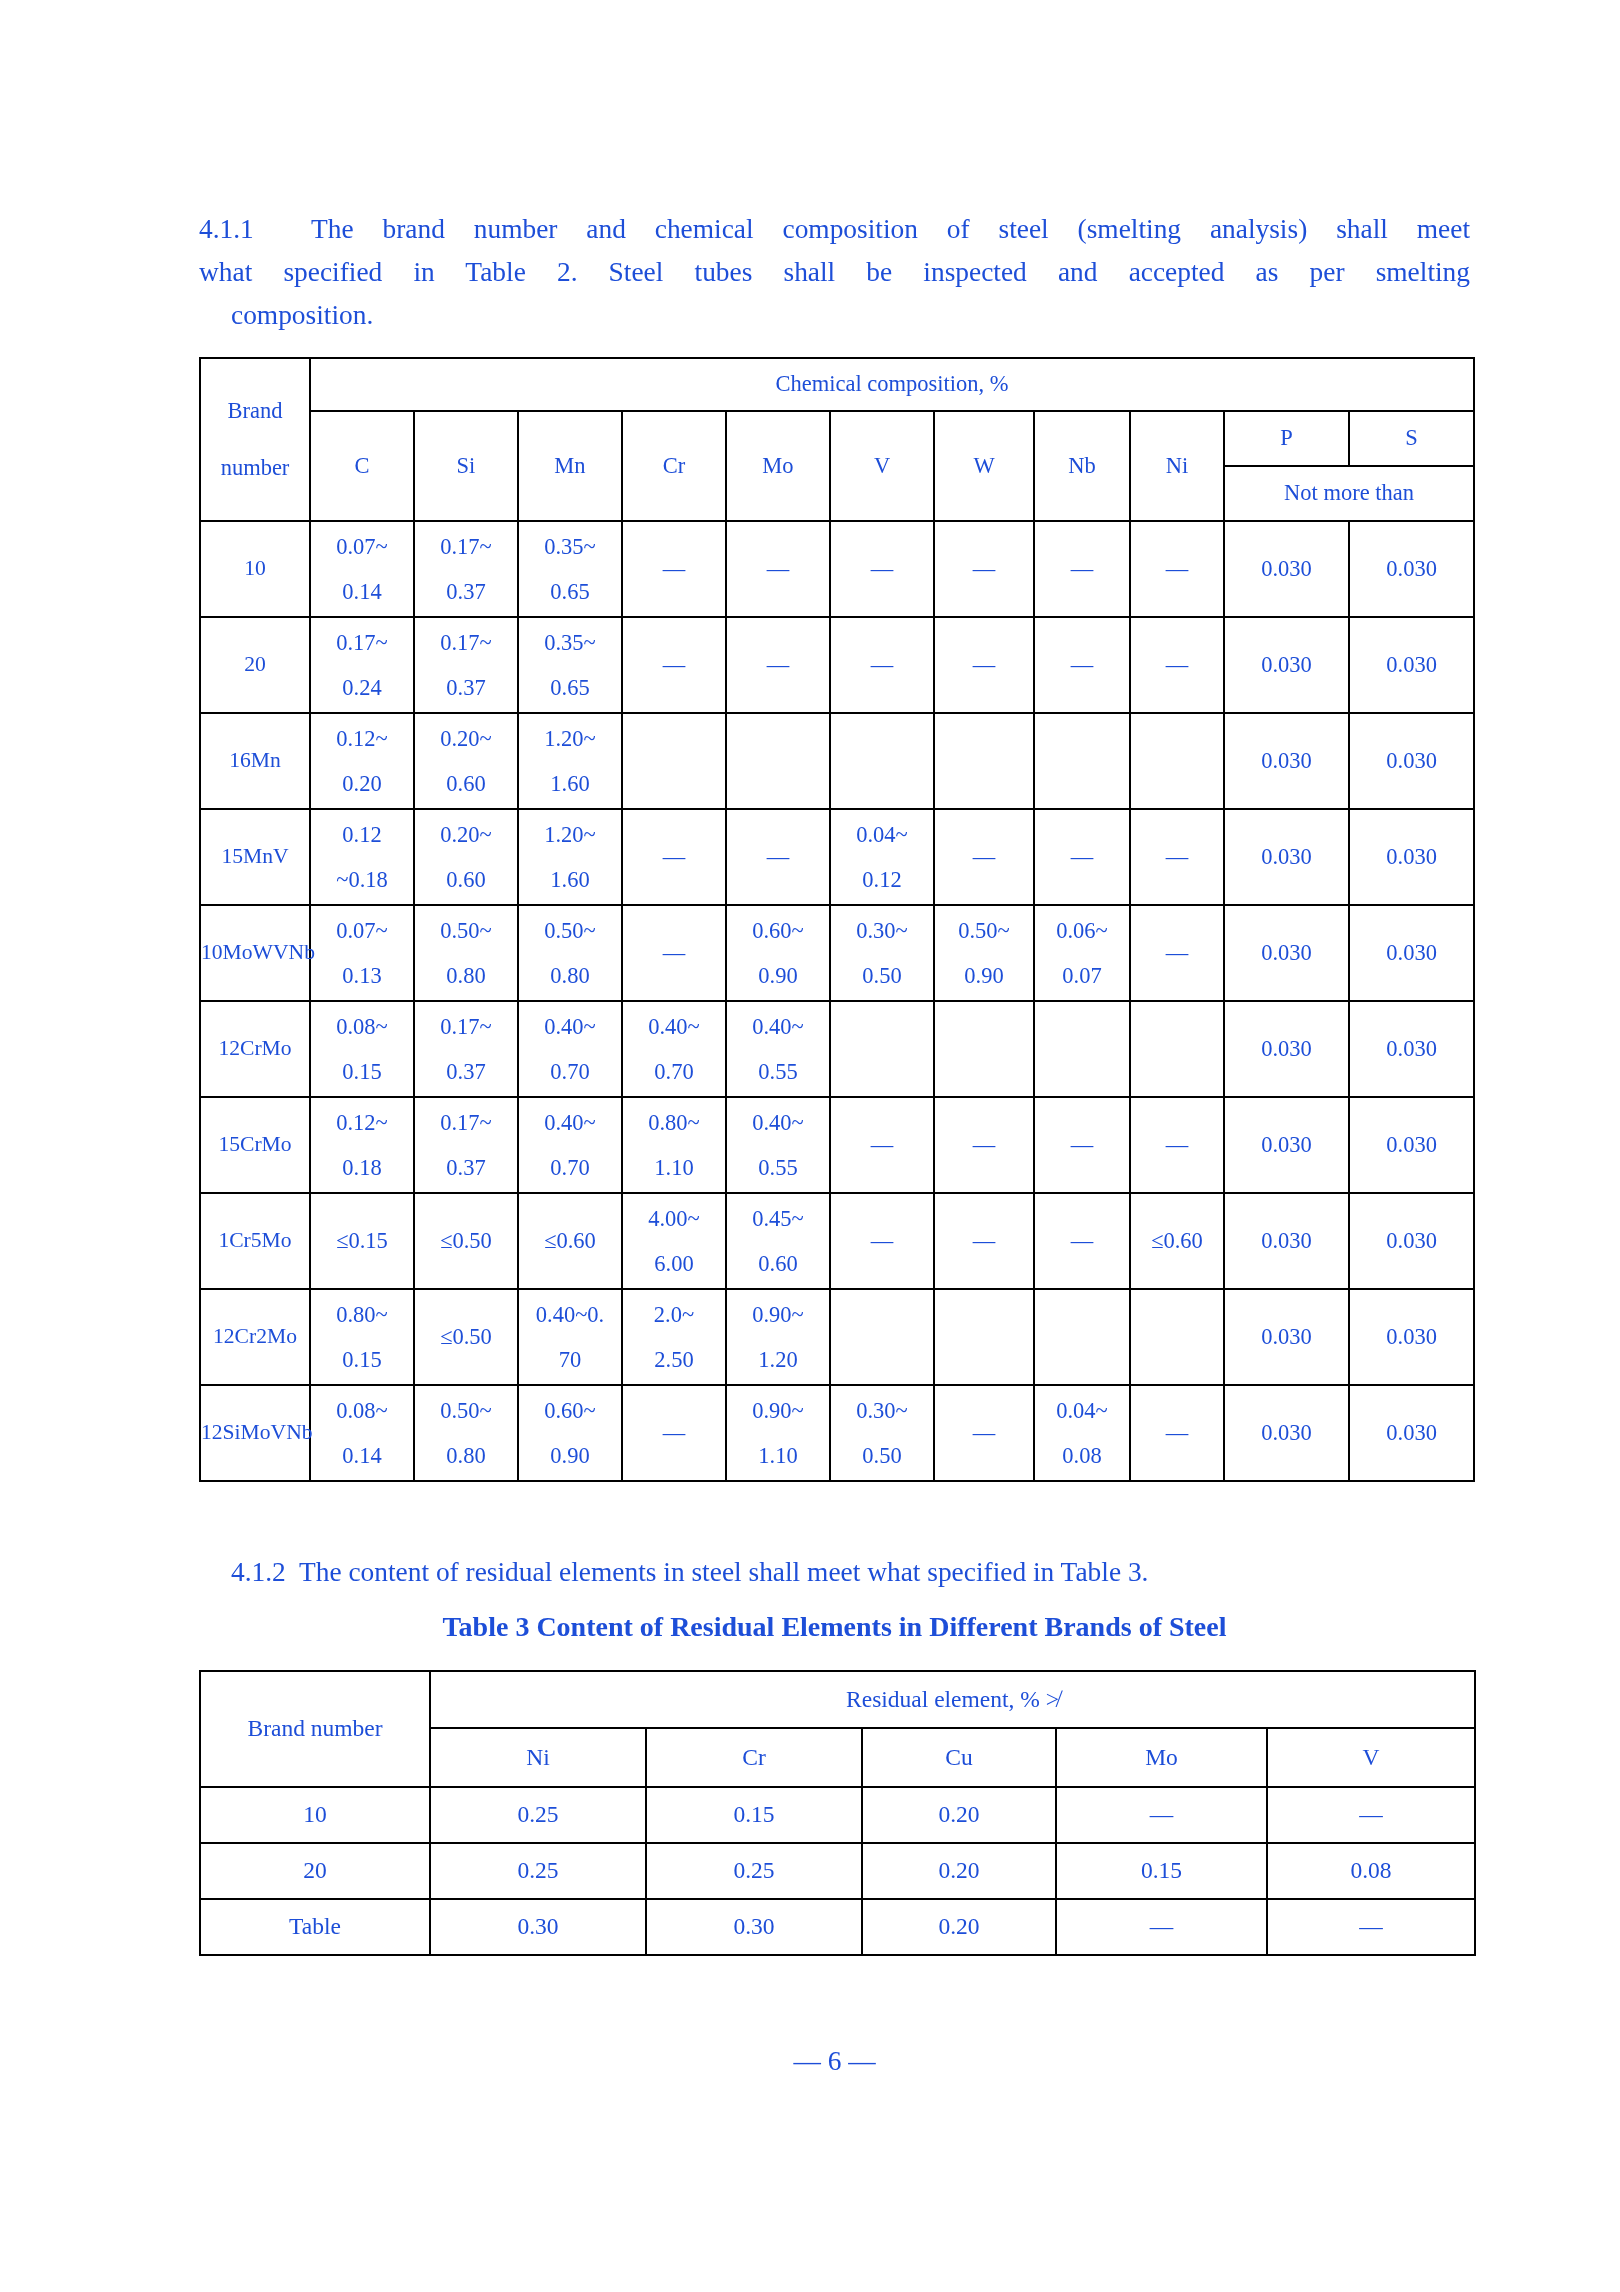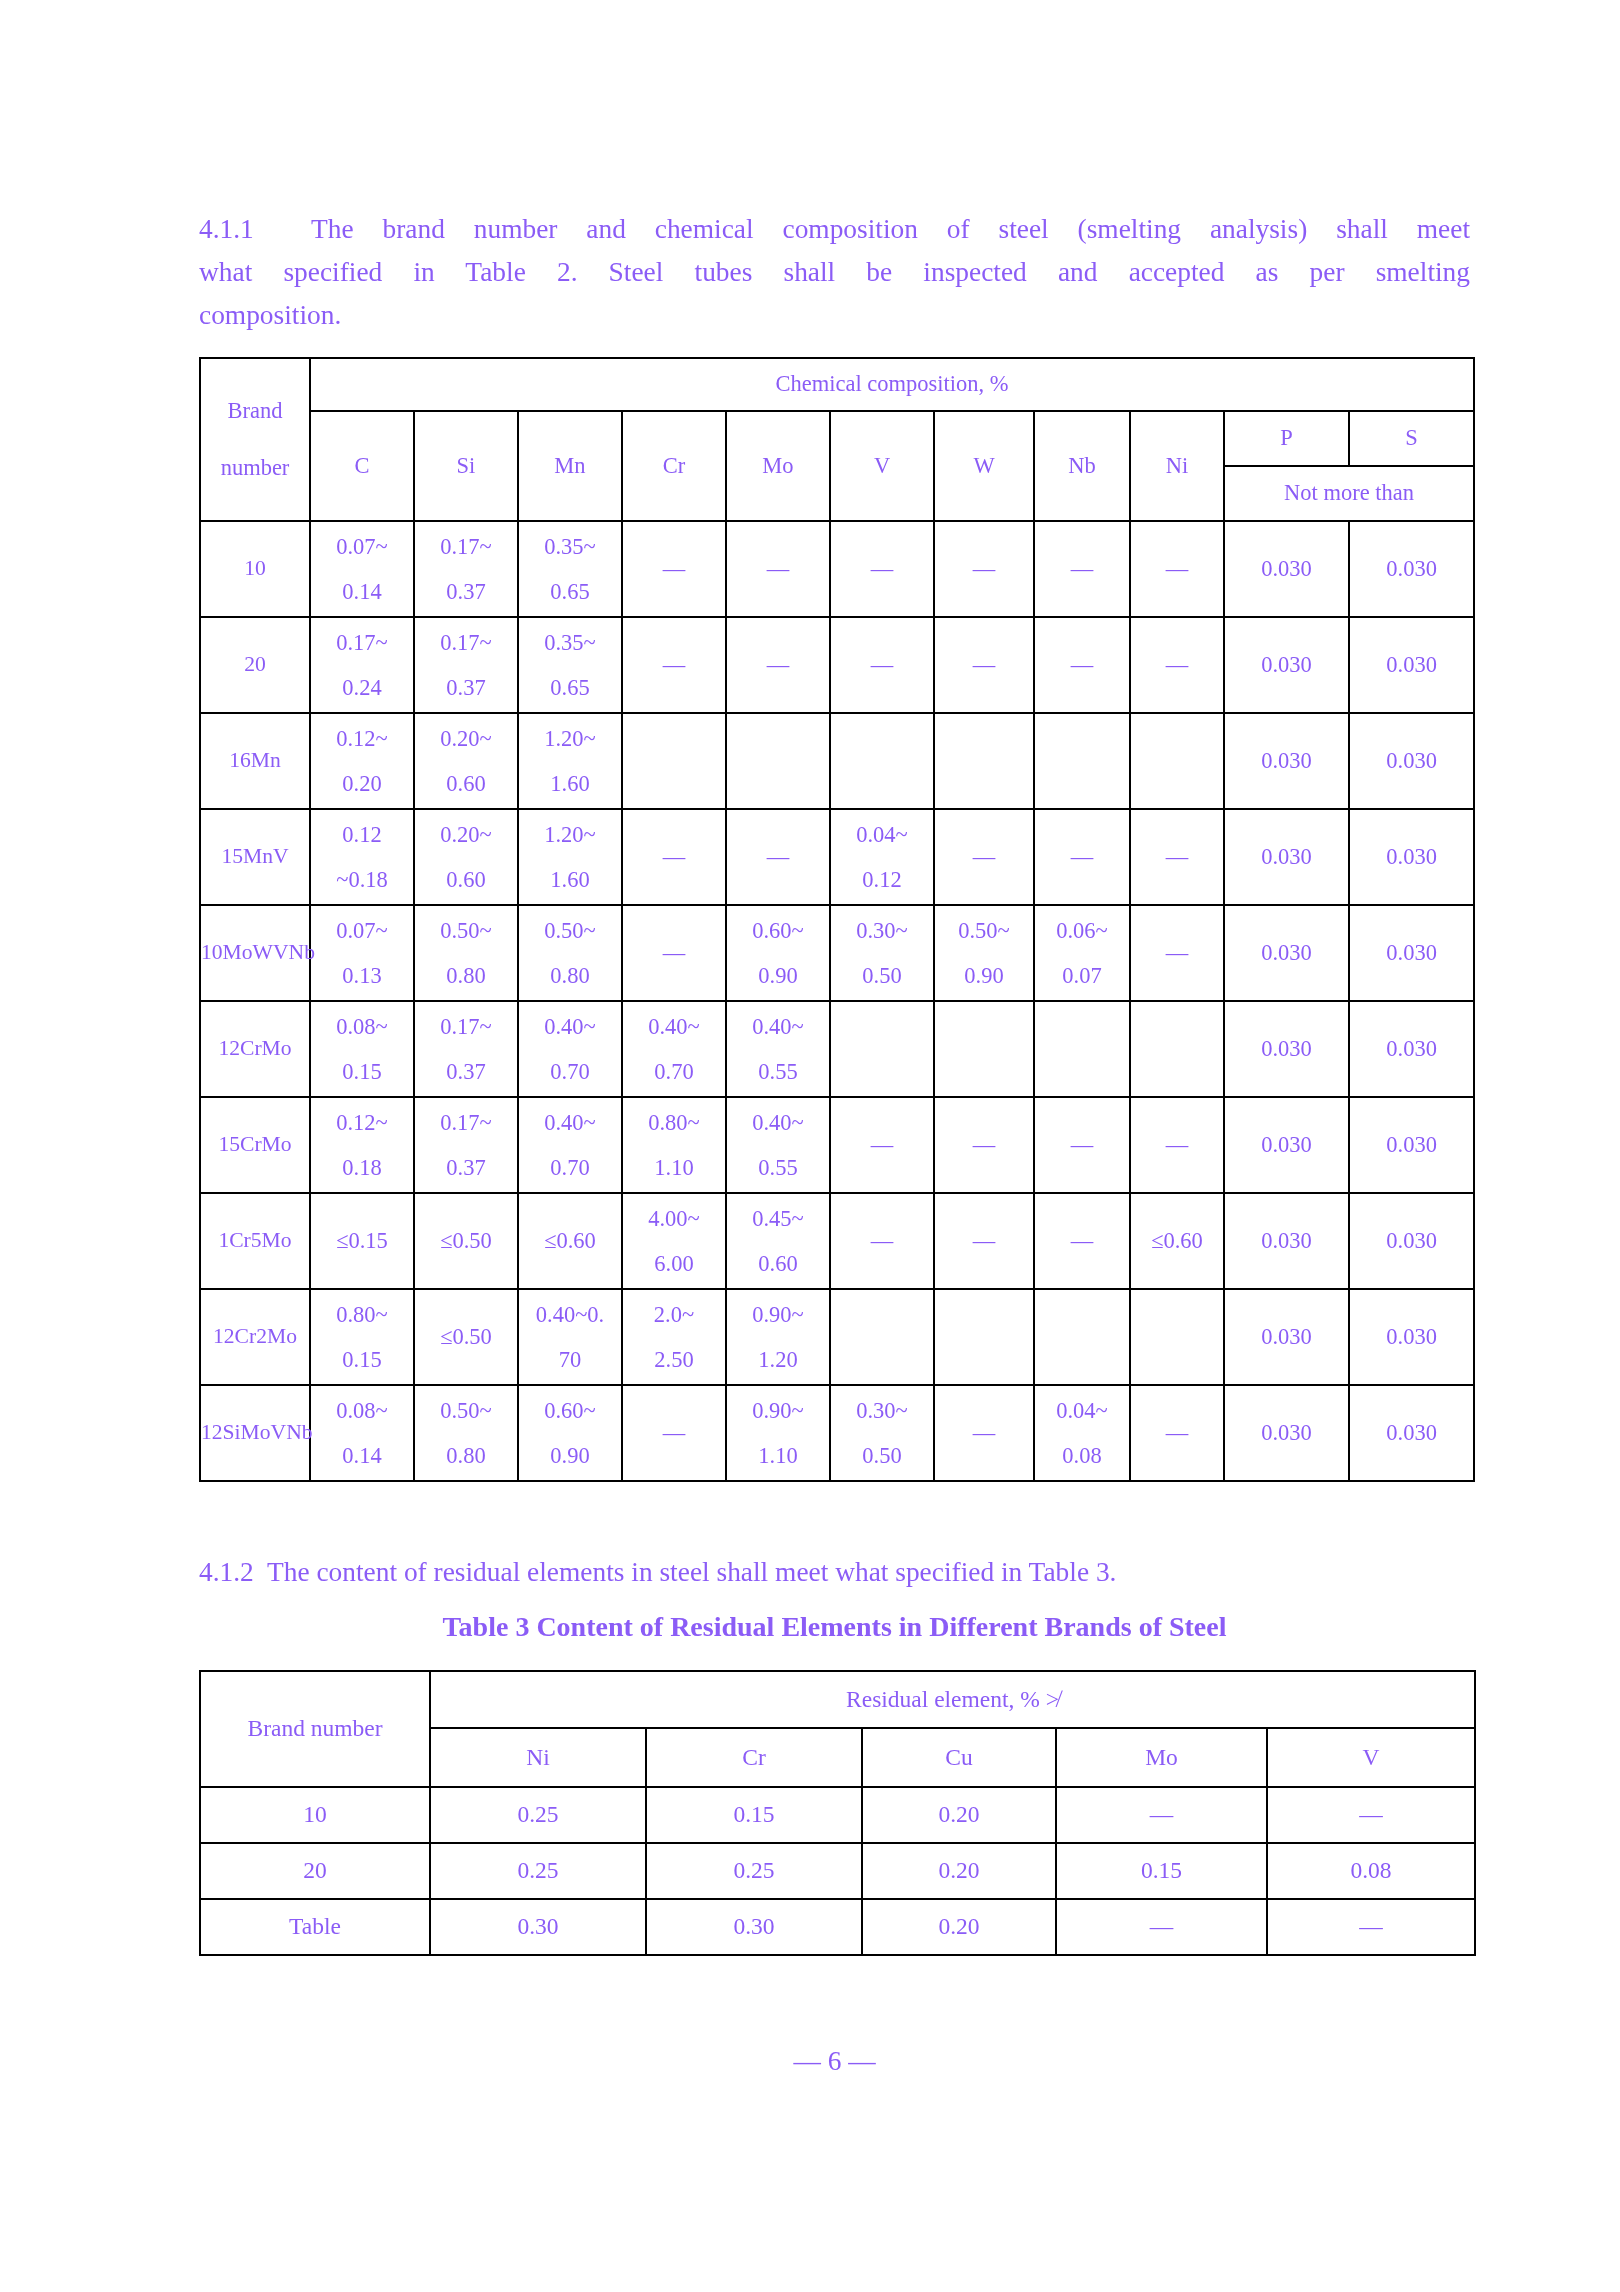--- a/index.html
+++ b/index.html
@@ -1,27 +1,27 @@
 <!DOCTYPE html>
 <html><head>
 <meta charset="utf-8">
 <style>
   html,body{margin:0;padding:0;background:#fff;}
   .page{
     position:relative;
     width:1620px;height:2293px;
     background:#ffffff;
-    color:#8b5cf6;
+    color:#1d4ed8;
     font-family:"Liberation Serif","DejaVu Serif","DejaVu Sans",serif;
     overflow:hidden;
   }
   .content{margin-left:199px;width:1271px;padding-top:208px;}
   .para{font-size:27.4px;line-height:43px;}
   .jline{text-align:justify;text-align-last:justify;}
-  .lline{text-align:left;}
+  .lline{text-align:left;margin-left:32px;}
   .caption{font-weight:bold;font-size:28px;text-align:center;}
   .cap-t2{margin-top:25.5px;}
   .cap-t3{margin-top:17px;}
   .p412{margin-top:69px;}
   table{border-collapse:collapse;table-layout:fixed;width:1274px;}
   td{
     border:2px solid #000;
     text-align:center;vertical-align:middle;
     padding:0;white-space:pre-line;
     overflow:visible;

